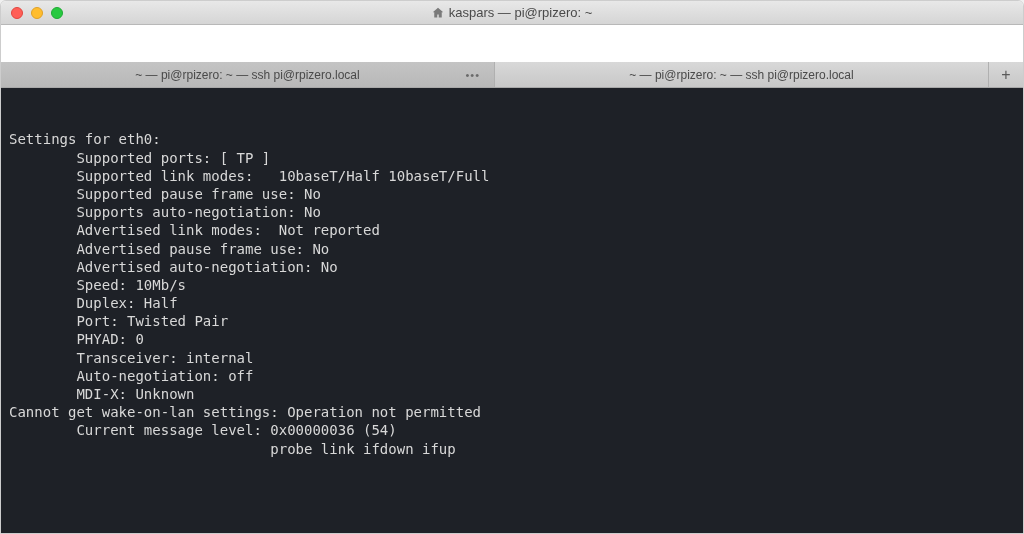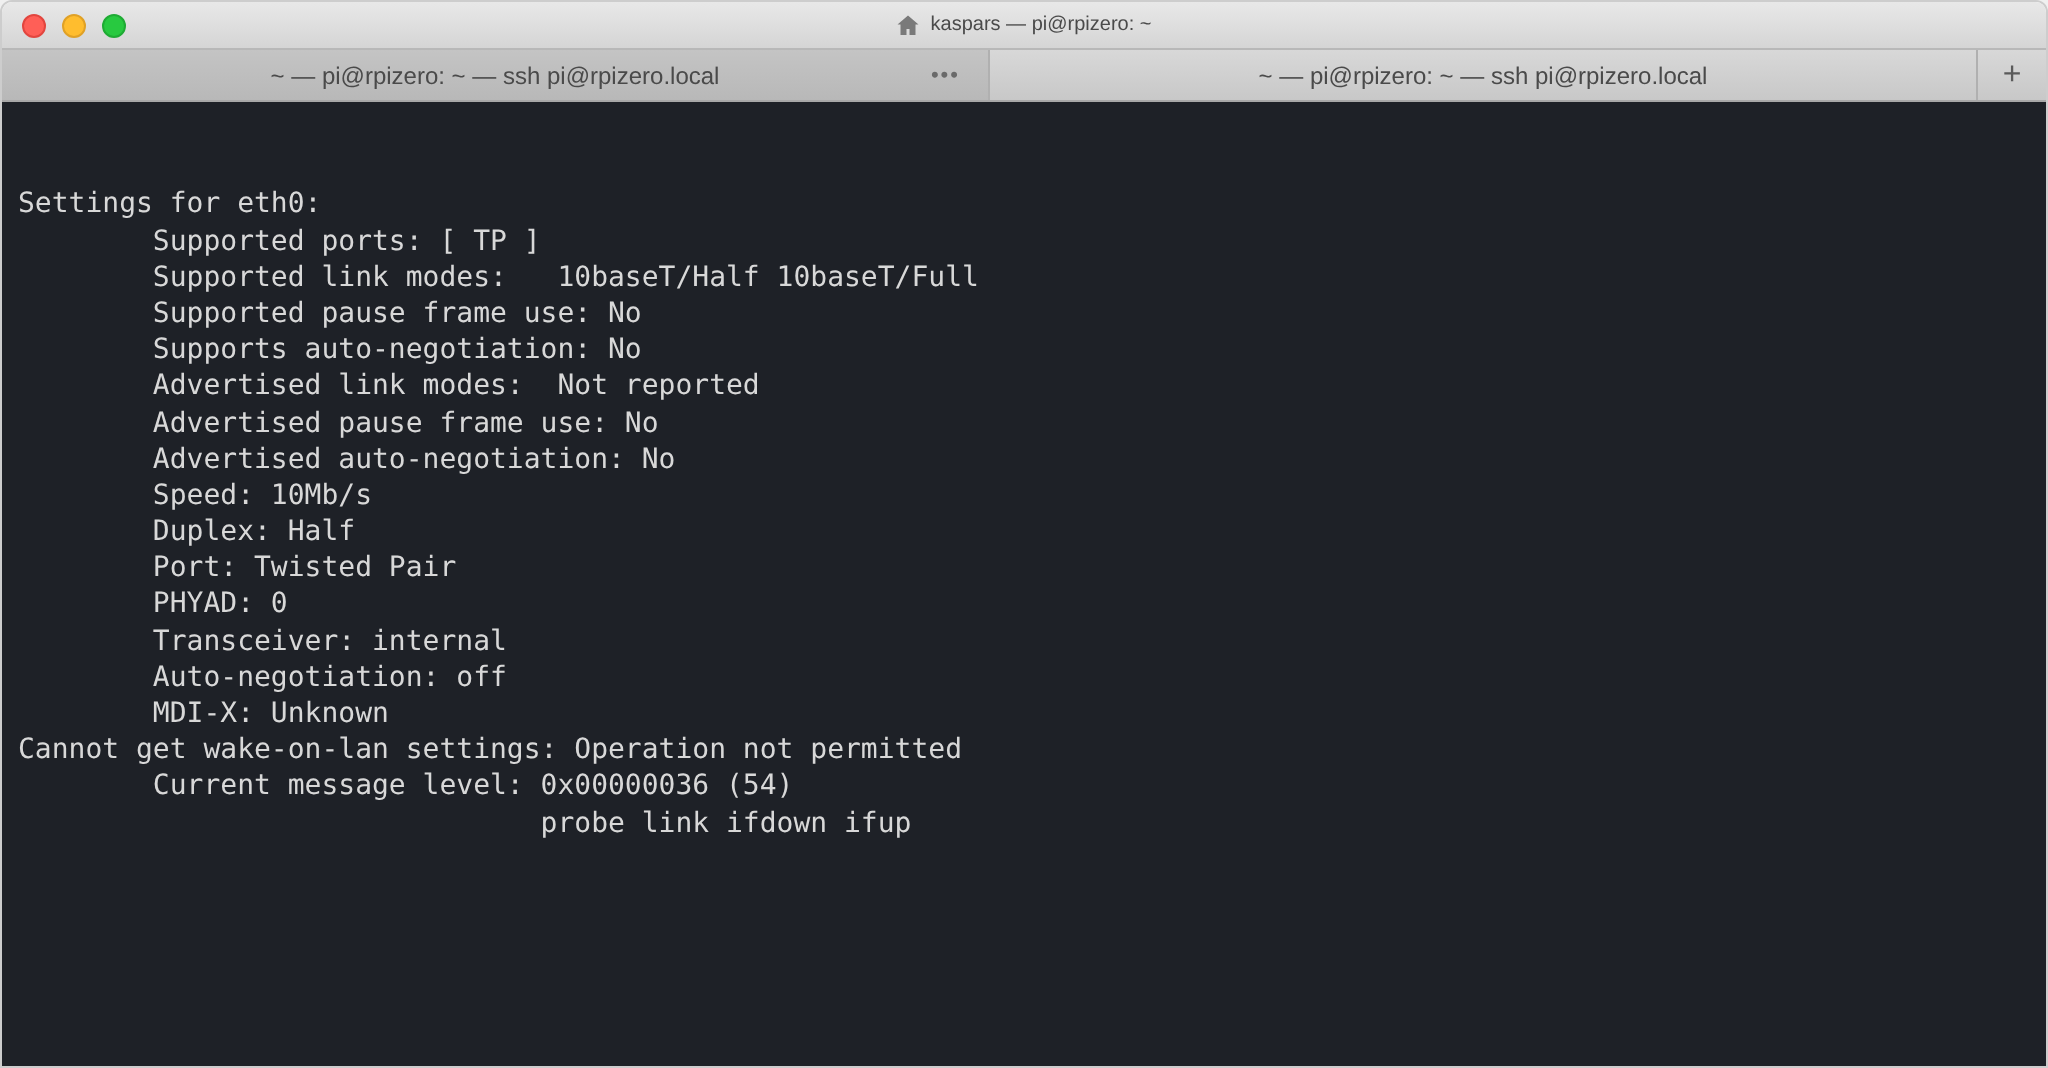--- a/index.html
+++ b/index.html
@@ -43,37 +43,38 @@
       width: 12px;
       height: 12px;
       border-radius: 50%;
     }
     .traffic-red { background: #ff5f57; border: 0.5px solid #e2463f; }
     .traffic-yellow { background: #ffbd2e; border: 0.5px solid #e0a126; }
     .traffic-green { background: #28c940; border: 0.5px solid #1fab34; }
     .window-title {
       flex: 1;
       text-align: center;
-      font-size: 10px;
+      font-size: 13px;
       color: #4a4a4a;
       display: flex;
       align-items: center;
       justify-content: center;
       gap: 5px;
     }
     .home-icon {
       width: 12px;
       height: 12px;
       fill: #7a7a7a;
     }
     .tabbar {
       height: 26px;
       background: #7f1d1d;
       display: flex;
       border-bottom: 1px solid #a8a8a8;
+      margin-top: 37px;
     }
     .tab {
       flex: 1;
       display: flex;
       align-items: center;
       justify-content: center;
       font-size: 12px;
       color: #4a4a4a;
       border-right: 1px solid #b0b0b0;
       background: linear-gradient(to bottom, #d8d8d8, #c8c8c8);

